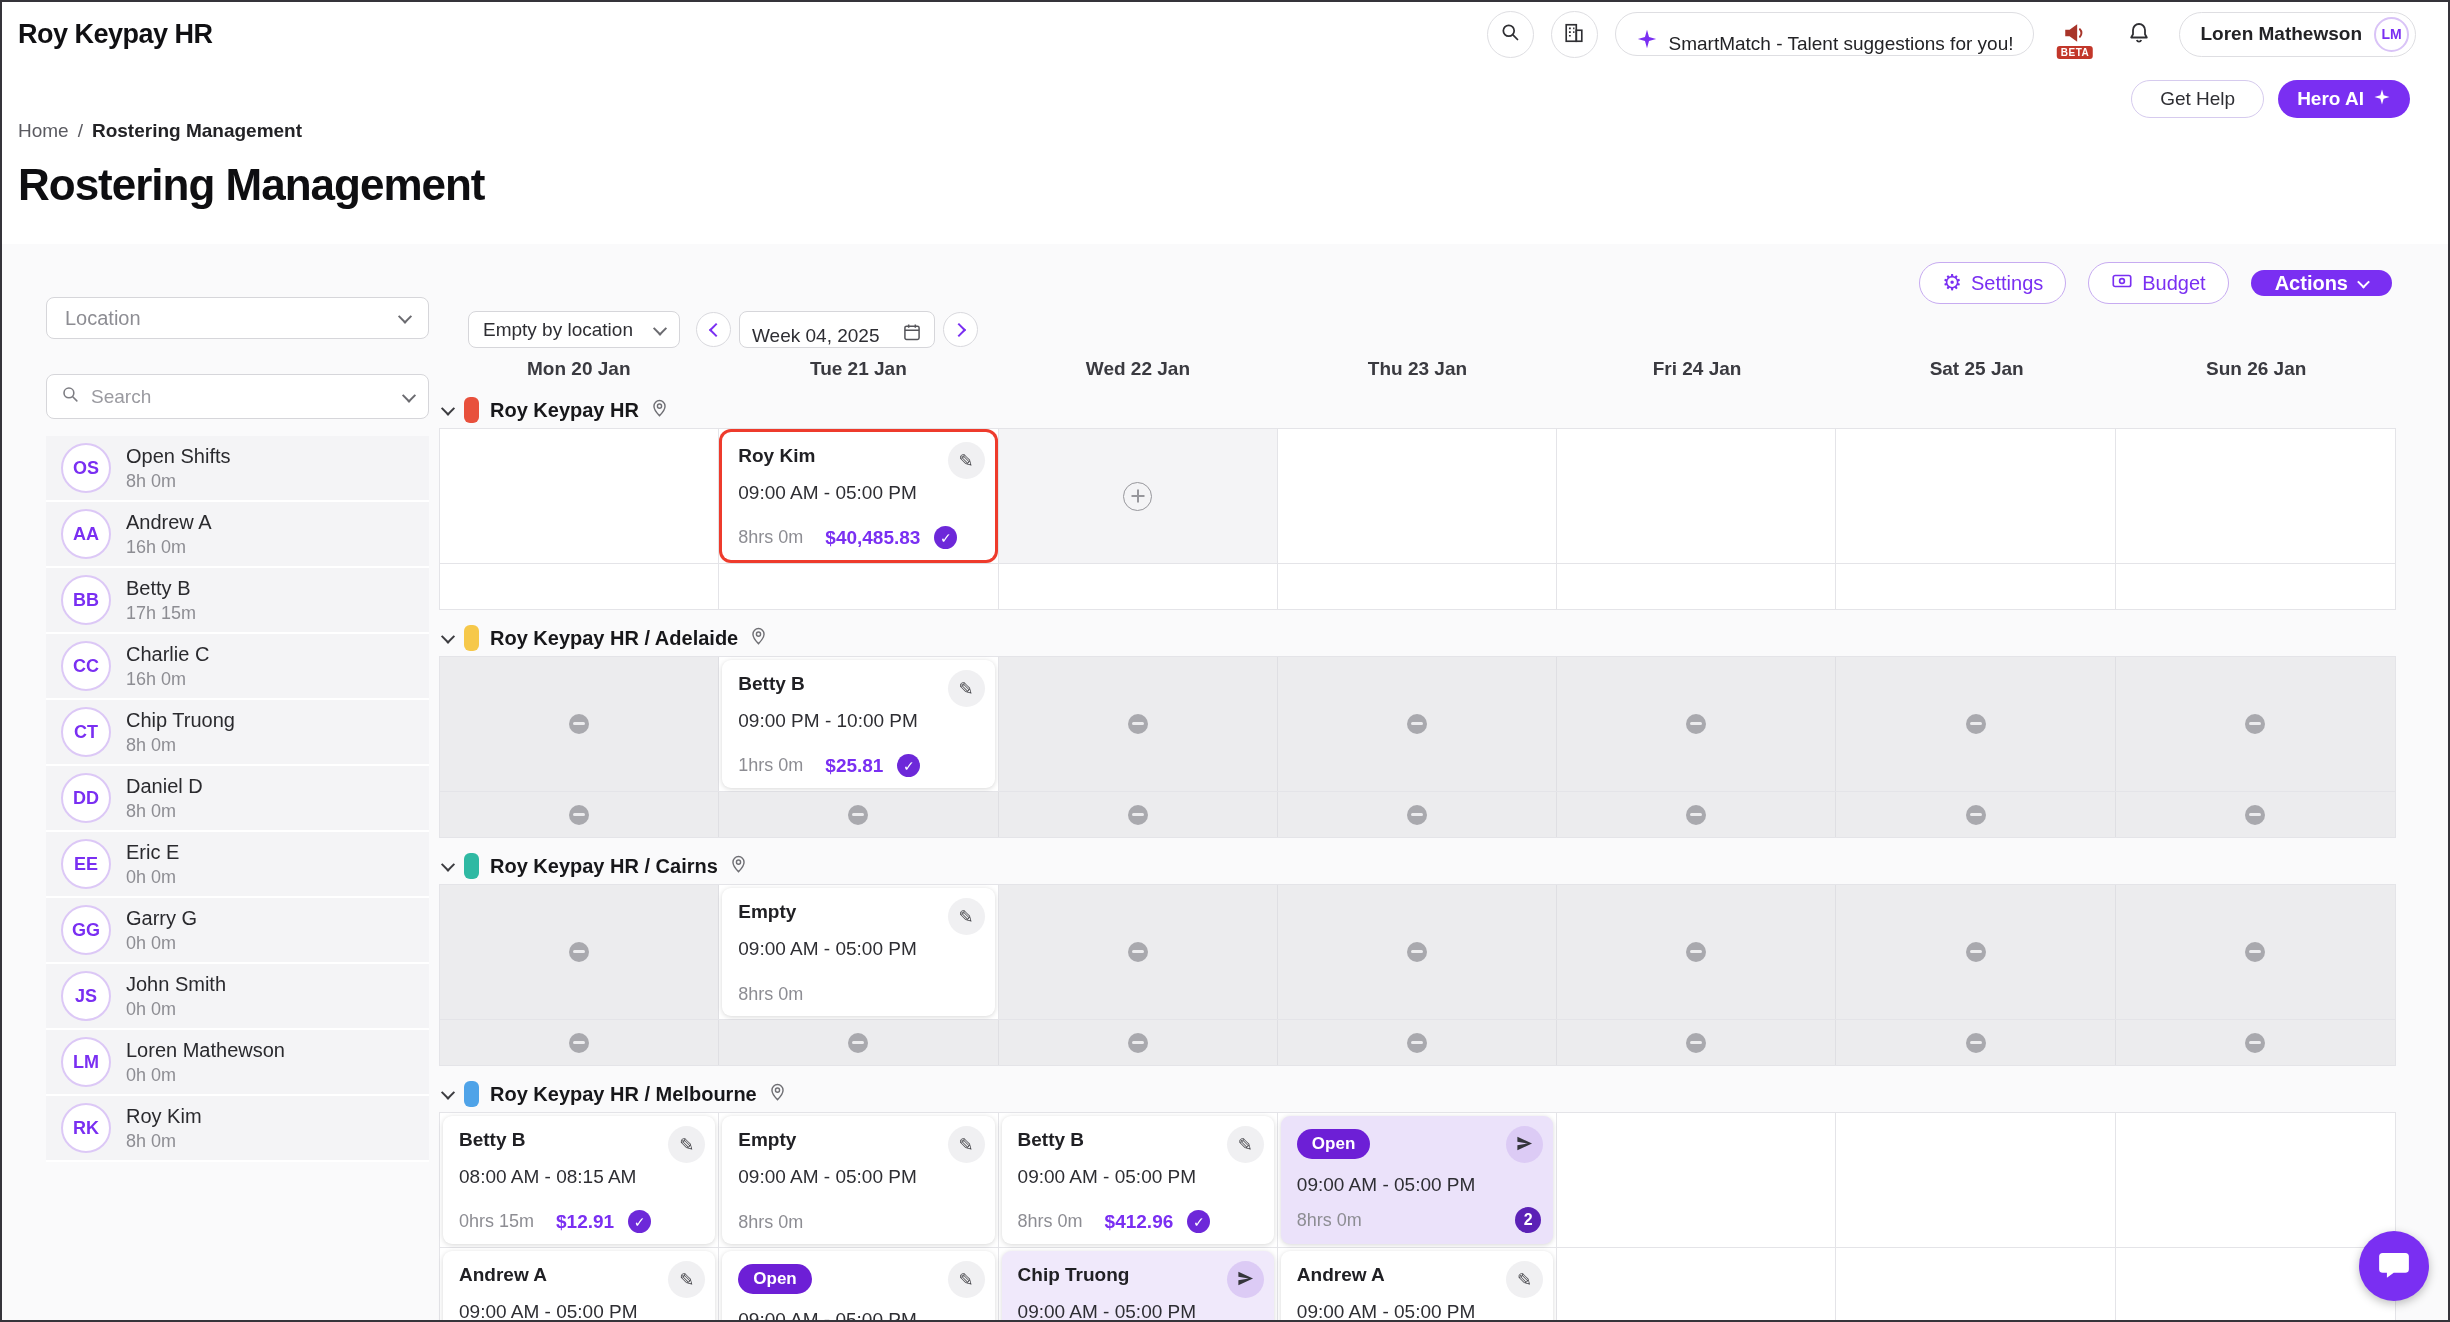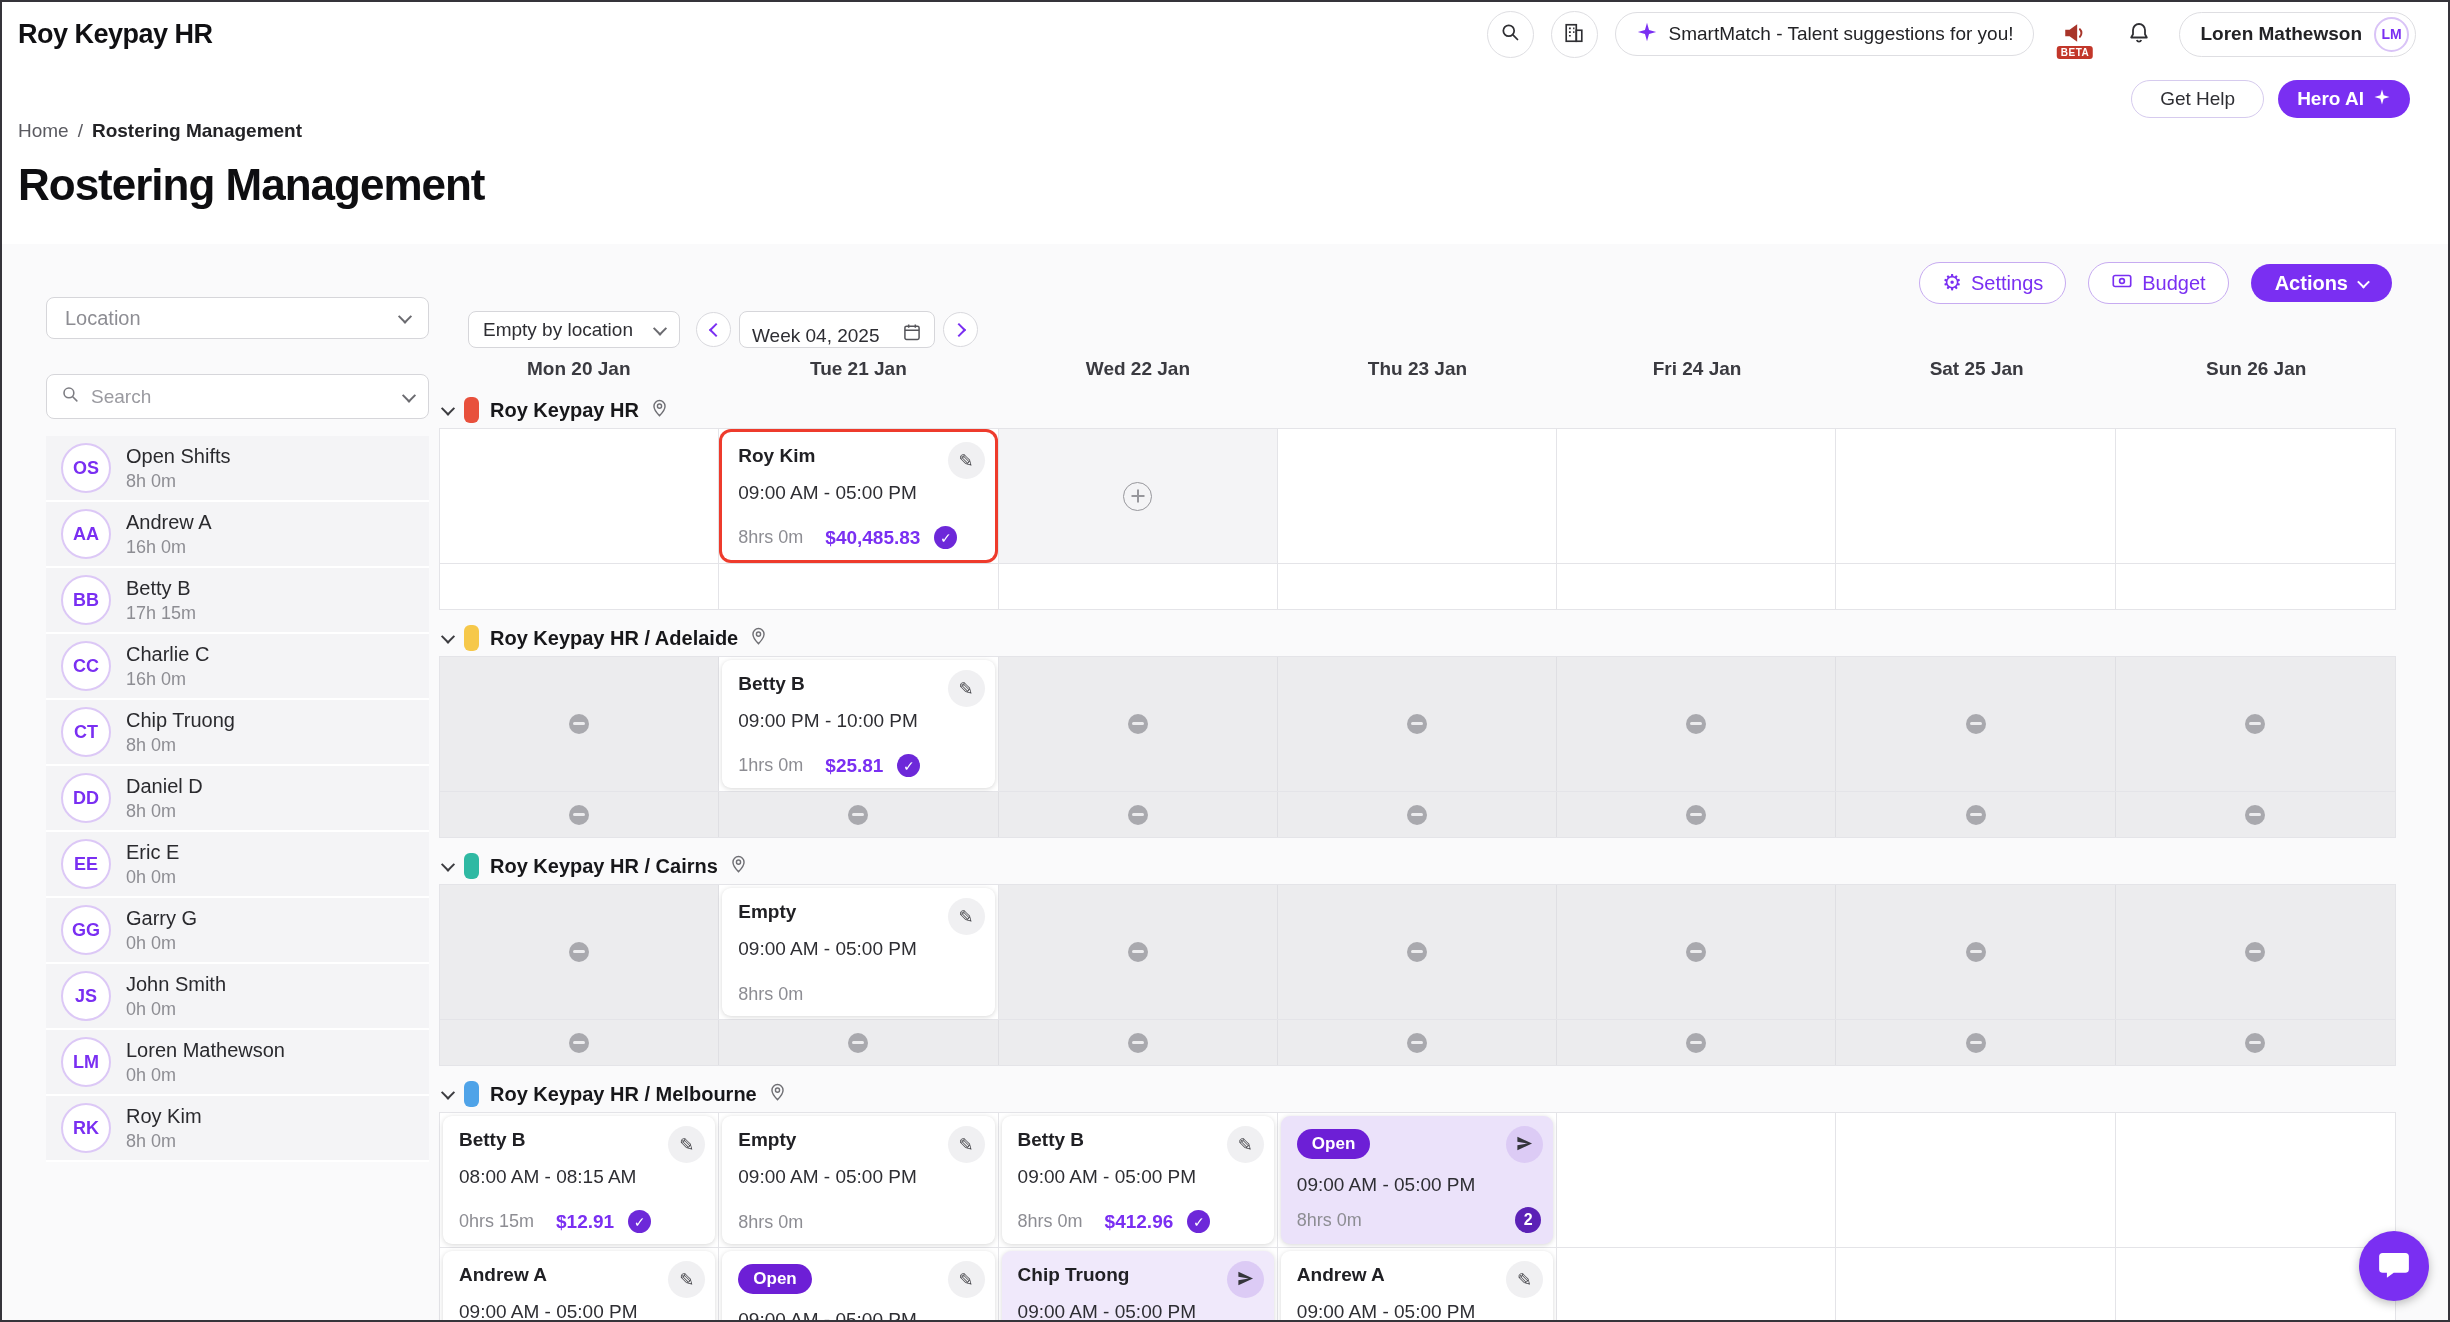--- a/index.html
+++ b/index.html
@@ -7,38 +7,38 @@
   body{font-family:"Liberation Sans",sans-serif;color:#232326;background:#fff}
   .frame{position:relative;width:2450px;height:1322px;background:#fff;border:2px solid #35343a;overflow:hidden}
   .content-bg{position:absolute;left:0;right:0;top:242px;bottom:0;background:#FAFAFB}
 
   
   .topbar{position:absolute;top:0;left:0;right:0;height:64px;display:flex;align-items:center;padding:0 32px 0 16px;background:#fff;z-index:6}
   .app-title{font-size:27px;font-weight:bold;letter-spacing:-.5px;color:#101013}
   .topbar-right{margin-left:auto;display:flex;align-items:center;gap:17px}
   .icon-circle{width:47px;height:47px;border:1px solid #DEDEE2;border-radius:50%;background:#fff;display:flex;align-items:center;justify-content:center;cursor:pointer}
   .icon-plain{width:47px;height:47px;border:none;background:transparent;display:flex;align-items:center;justify-content:center;cursor:pointer;position:relative}
-  .pill-btn{height:44px;border:1px solid #DEDEE2;border-radius:22px;background:#fff;display:flex;align-items:center;gap:11px;padding:0 20px;font-size:19px;color:#232326;cursor:pointer;font-family:inherit}
+  .pill-btn{height:44px;border:1px solid #DEDEE2;border-radius:22px;background:#fff;display:flex;align-items:flex-end;gap:11px;padding:0 20px;font-size:19px;color:#232326;cursor:pointer;font-family:inherit}
   .beta-tag{position:absolute;bottom:-1px;left:50%;transform:translateX(-50%);background:#C2372A;color:#fff;font-size:10px;font-weight:bold;letter-spacing:.5px;padding:1px 4px;border-radius:3px}
   .user-pill{height:45px;border:1px solid #DEDEE2;border-radius:23px;background:#fff;display:flex;align-items:center;gap:12px;padding:0 6px 0 20px;font-size:19px;font-weight:bold;color:#232326;cursor:pointer;font-family:inherit}
   .avatar-sm{width:35px;height:35px;border-radius:50%;border:2px solid #D9C3F7;background:#fff;color:#7A2FF2;font-size:14px;font-weight:bold;display:flex;align-items:center;justify-content:center}
 
   
   .breadcrumb{position:absolute;top:118px;left:16px;font-size:19px;color:#5a5a60;display:flex;gap:9px;align-items:center}
   .bc-home{cursor:pointer}
   .bc-cur{font-weight:bold;color:#232326}
   .help-row{position:absolute;top:78px;right:38px;display:flex;gap:14px;align-items:center}
   .get-help{height:38px;border:1px solid #D6CBEE;border-radius:19px;background:#fff;padding:0 28px;font-size:19px;color:#2e2e33;display:flex;align-items:center;cursor:pointer;font-family:inherit}
   .hero-ai{height:38px;border:none;border-radius:19px;background:#7A2FF2;padding:0 19px;font-size:19px;font-weight:bold;color:#fff;display:flex;align-items:center;gap:9px;cursor:pointer;font-family:inherit}
   .page-title{position:absolute;top:158px;left:16px;font-size:44px;font-weight:bold;letter-spacing:-1px;color:#0e0e11}
 
   
   .toolbar{position:absolute;top:260px;right:56px;display:flex;gap:22px;align-items:center;z-index:3}
   .btn-outline{height:42px;border:1.5px solid #C7ABF1;border-radius:21px;background:#fff;color:#7A2FF2;font-size:20px;display:flex;align-items:center;gap:9px;padding:0 22px;cursor:pointer;font-family:inherit}
-  .btn-primary{height:38px;border:none;border-radius:21px;background:#7A2FF2;color:#fff;font-size:20px;font-weight:bold;display:flex;align-items:center;gap:11px;padding:0 24px;cursor:pointer;font-family:inherit}
+  .btn-primary{height:26px;border:none;border-radius:21px;background:#7A2FF2;color:#fff;font-size:20px;font-weight:bold;display:flex;align-items:center;gap:11px;padding:0 24px;cursor:pointer;font-family:inherit}
   .gear-glyph{font-size:22px;line-height:1}
 
   
   .caret-down{width:10px;height:10px;border-right:2px solid #6b6b70;border-bottom:2px solid #6b6b70;transform:rotate(45deg) translate(-1px,-1px)}
   .caret-down.white{border-color:#fff;width:9px;height:9px}
   .caret-down.dark{border-color:#3c3c40}
   .chev-left{width:10px;height:10px;border-left:2.5px solid #7A2FF2;border-bottom:2.5px solid #7A2FF2;transform:rotate(45deg);margin-left:4px}
   .chev-right{width:10px;height:10px;border-right:2.5px solid #7A2FF2;border-top:2.5px solid #7A2FF2;transform:rotate(45deg);margin-right:4px}
 
   

